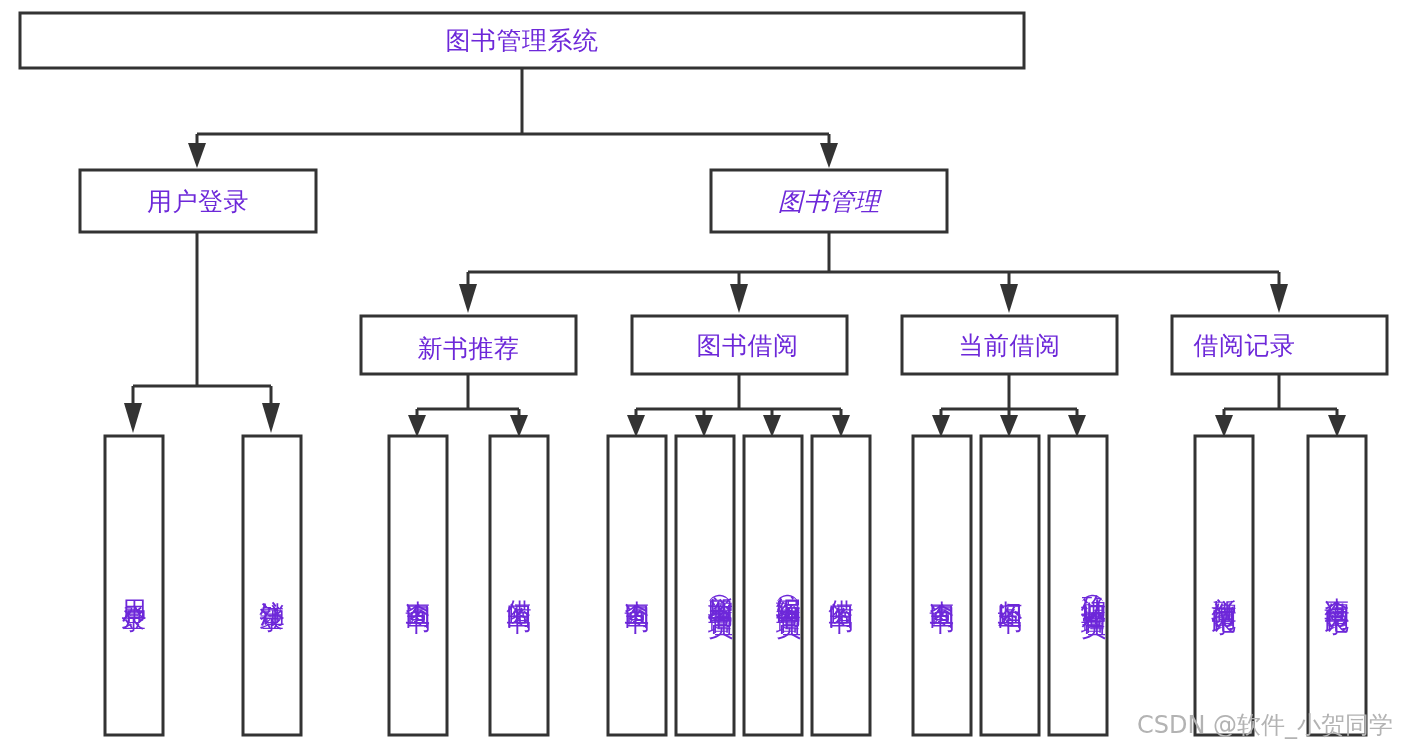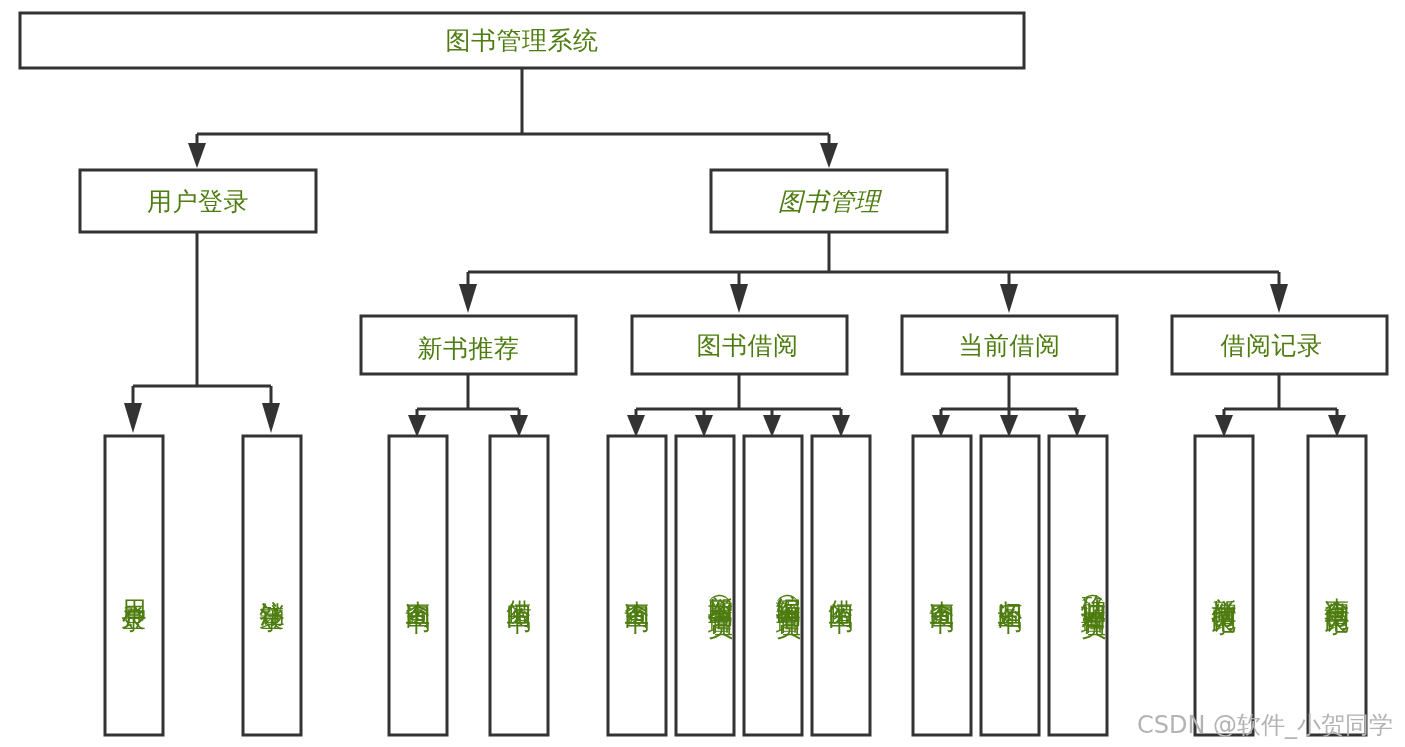--- a/index.html
+++ b/index.html
@@ -39,21 +39,21 @@
   .arrow-head {
     fill: #333333;
     stroke: none;
   }
   .node-label {
     position: absolute;
     box-sizing: border-box;
     display: flex;
     align-items: center;
     justify-content: center;
-    color: #4d7c0f;
+    color: #6d28d9;
     font-size: 25px;
     line-height: 1.08;
     letter-spacing: 0.5px;
     white-space: nowrap;
     pointer-events: none;
   }
   .node-label.vertical {
     writing-mode: vertical-rl;
     text-orientation: upright;
     align-items: flex-start;
@@ -174,21 +174,21 @@
   </svg>
 
   <div class="node-label" style="left:20px; top:13px; width:1004px; height:55px;">图书管理系统</div>
 
   <div class="node-label" style="left:80px; top:170px; width:236px; height:62px;">用户登录</div>
   <div class="node-label" style="left:711px; top:170px; width:236px; height:62px;font-style:italic;">图书管理</div>
 
   <div class="node-label" style="left:361px; top:316px; width:215px; height:64px;">新书推荐</div>
   <div class="node-label" style="left:632px; top:316px; width:215px; height:58px;padding-left:16px;">图书借阅</div>
   <div class="node-label" style="left:902px; top:316px; width:215px; height:58px;">当前借阅</div>
-  <div class="node-label" style="left:1164px; top:316px; width:215px; height:58px;border-radius:27px;">借阅记录</div>
+  <div class="node-label" style="left:1137px; top:316px; width:215px; height:58px;border-radius:27px;">借阅记录</div>
 
   <div class="node-label vertical centered" style="left:105px; top:436px; width:58px; height:299px;">用户登录</div>
   <div class="node-label vertical centered" style="left:243px; top:436px; width:58px; height:299px;">注销登录</div>
 
   <div class="node-label vertical centered" style="left:389px; top:436px; width:58px; height:299px;">查询图书</div>
   <div class="node-label vertical centered" style="left:490px; top:436px; width:58px; height:299px;">借阅图书</div>
 
   <div class="node-label vertical centered" style="left:608px; top:436px; width:58px; height:299px;">查询图书</div>
   <div class="node-label vertical" style="left:676px; top:442px; width:58px; height:293px;">新增图书（管理员）</div>
   <div class="node-label vertical" style="left:744px; top:442px; width:58px; height:293px;">编辑图书（管理员）</div>

